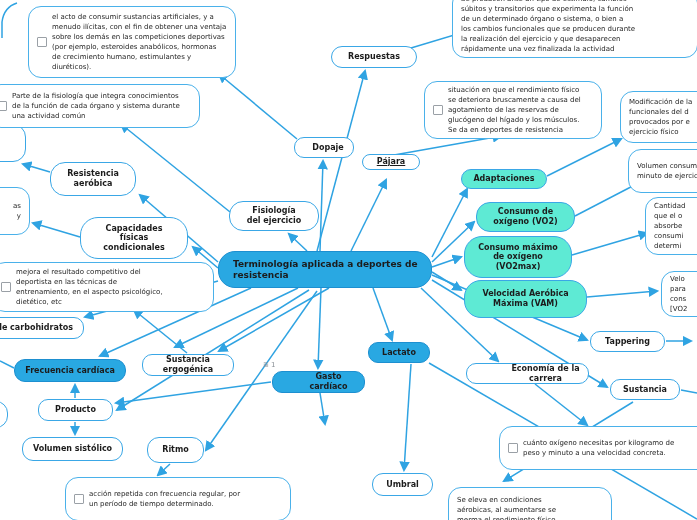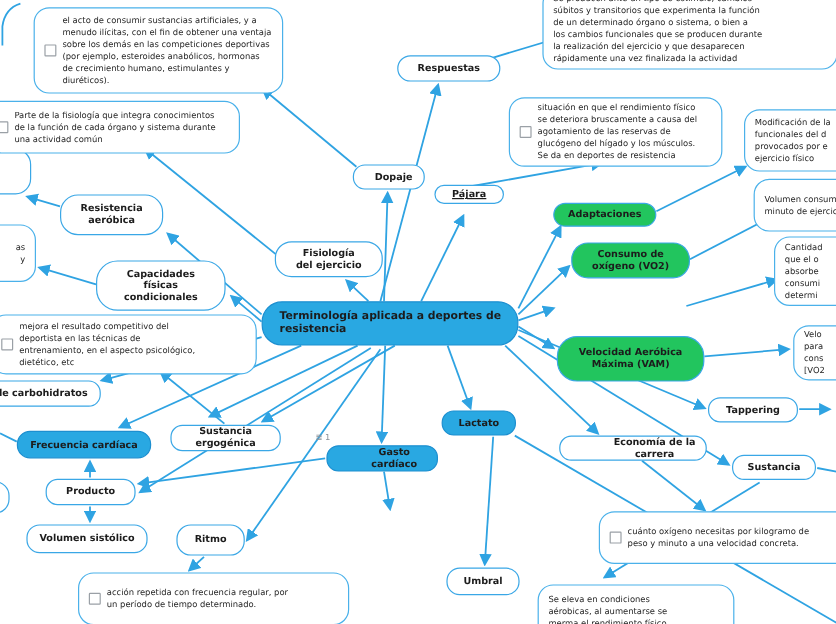--- a/index.html
+++ b/index.html
@@ -3,21 +3,21 @@
 <meta charset="utf-8">
 <style>
   html,body{margin:0;padding:0;background:#fff;}
   #stage{position:relative;width:697px;height:520px;overflow:hidden;background:#fff;
          font-family:"DejaVu Sans","Liberation Sans",sans-serif;}
   svg.wires{position:absolute;left:0;top:0;width:697px;height:520px;}
   .node{position:absolute;box-sizing:border-box;display:flex;align-items:center;justify-content:center;
         text-align:center;background:#fff;border:1.5px solid #3aa7e6;border-radius:12px;
         font-size:8px;font-weight:bold;color:#1c1c1c;line-height:1.2;white-space:pre-line;padding:2px 4px;}
   .node.blue{background:#29a8e2;border-color:#1d8fd0;}
-  .node.green{background:#22c55e;}
+  .node.green{background:#5eead4;}
   .node.central{justify-content:flex-start;text-align:left;font-size:9px;border-radius:17px;padding-left:14px;}
   .node.cutleft{justify-content:flex-end;text-align:right;padding-right:10px;}
   .defbox{position:absolute;box-sizing:border-box;display:flex;align-items:center;gap:5px;
           background:#fff;border:1.5px solid #4ab1ea;border-radius:13px;
           font-size:7px;color:#262626;line-height:1.45;padding:21px 8px;}
   .defbox .dtext{white-space:pre-line;}
   .defbox.right .dtext{text-align:right;width:100%;}
   .checkbox{width:8px;height:8px;border:1px solid #9aa0a6;background:#fff;flex:0 0 auto;border-radius:1px;}
   .partial{position:absolute;box-sizing:border-box;background:#fff;border:1.5px solid #3aa7e6;border-radius:13px;}
   .noteicon{position:absolute;left:263px;top:361px;font-size:7px;color:#8a9096;display:flex;gap:2px;align-items:center;}
@@ -189,20 +189,23 @@
 del ejercicio</div>
   <div class="node" style="left:50px;top:162px;width:86px;height:34px;border-radius:15px;">Resistencia
 aeróbica</div>
   <div class="node" style="left:80px;top:217px;width:108px;height:42px;border-radius:18px;text-align:center;">Capacidades
 físicas
 condicionales</div>
 
   <div class="node green" style="left:461px;top:169px;width:86px;height:20px;border-radius:10px;">Adaptaciones</div>
   <div class="node green" style="left:476px;top:202px;width:99px;height:30px;border-radius:14px;">Consumo de
 oxígeno (VO2)</div>
+  <div class="node green" style="left:464px;top:236px;width:108px;height:42px;border-radius:18px;">Consumo máximo
+de oxígeno
+(VO2max)</div>
   <div class="node green" style="left:464px;top:280px;width:123px;height:38px;border-radius:17px;">Velocidad Aeróbica
 Máxima (VAM)</div>
 
   <div class="node cutleft" style="left:-50px;top:317px;width:134px;height:22px;border-radius:10px;">de carbohidratos</div>
   <div class="node blue" style="left:14px;top:359px;width:112px;height:23px;border-radius:11px;">Frecuencia cardíaca</div>
   <div class="node" style="left:142px;top:354px;width:92px;height:22px;border-radius:10px;">Sustancia ergogénica</div>
   <div class="node" style="left:38px;top:399px;width:75px;height:22px;border-radius:10px;">Producto</div>
   <div class="node" style="left:22px;top:437px;width:101px;height:24px;border-radius:11px;">Volumen sistólico</div>
   <div class="node" style="left:147px;top:437px;width:57px;height:26px;border-radius:12px;">Ritmo</div>
 

